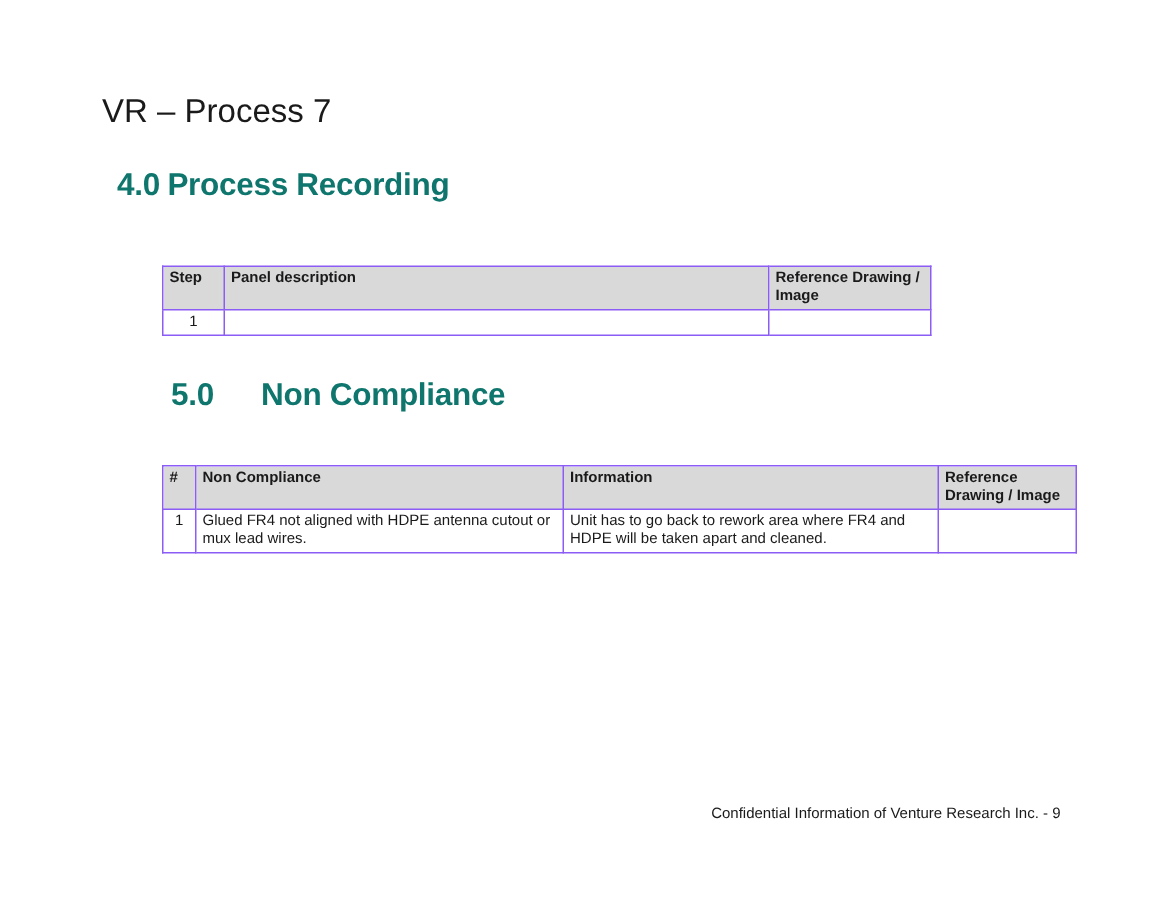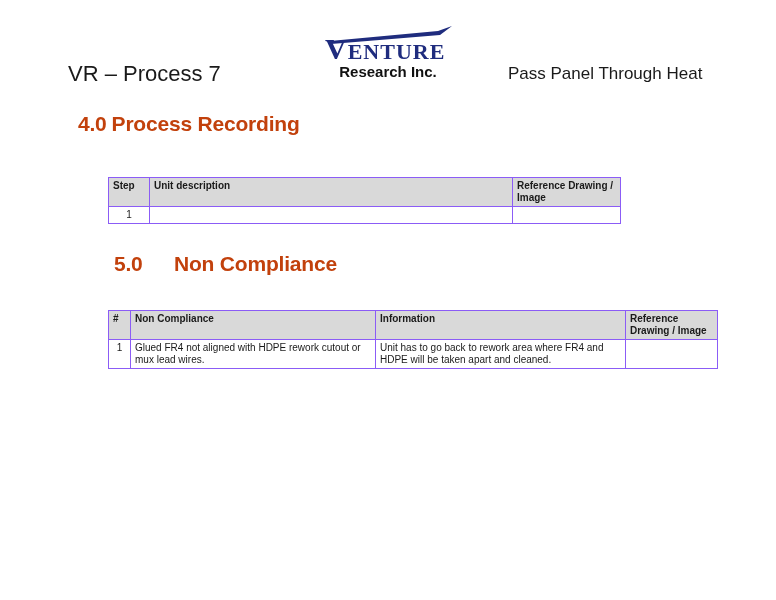--- a/index.html
+++ b/index.html
@@ -19,21 +19,21 @@
     position: absolute; left: 68px; top: 61px;
     font-size: 22px; line-height: 26px; color: #1a1a1a;
   }
   .hdr-right {
     position: absolute; left: 508px; top: 64px;
     font-size: 17px; color: #1a1a1a; white-space: nowrap;
   }
   
   .h-sec {
     position: absolute; left: 78px;
-    font-size: 21px; font-weight: bold; color: #c2410c;
+    font-size: 21px; font-weight: bold; color: #0f766e;
     letter-spacing: -0.2px; white-space: nowrap;
   }
   .h-sec .sec-num { display: inline-block; }
   #h5 .sec-num { min-width: 60px; margin-left: 36px; }
   #h4 .sec-num { margin-right: 5px; }
   #h4 { top: 112px; }
   #h5 { top: 252px; }
   
   table {
     position: absolute;
@@ -64,48 +64,40 @@
   .footer {
     position: absolute; top: 537px; right: 69px;
     font-size: 10px; color: #1a1a1a; white-space: nowrap;
   }
 </style>
 </head>
 <body>
 
 <div class="page">
 
-  <div class="logo">
-    <svg width="136" height="56" viewBox="0 0 136 56" xmlns="http://www.w3.org/2000/svg">
-      <path d="M10 15 L118 5 L132 0 L120 9 L11 18 Z" fill="#1F2C7E"></path>
-      <text x="5" y="33" font-family="Liberation Serif, serif" font-weight="bold" fill="#1F2C7E" letter-spacing="1"><tspan font-size="30">V</tspan><tspan font-size="22">ENTURE</tspan></text>
-      <text x="68" y="51" text-anchor="middle" font-family="Liberation Sans, sans-serif" font-weight="bold" font-size="15" fill="#111111">Research Inc.</text>
-    </svg>
-  </div>
 
   <div class="hdr-left">
     <div>VR – Process 7</div>
   </div>
 
-  <div class="hdr-right">Pass Panel Through Heat</div>
 
   <div class="h-sec" id="h4">
     <span class="sec-num">4.0</span><span>Process Recording</span>
   </div>
 
   <table class="t1">
     <colgroup>
       <col style="width:41px">
       <col style="width:363px">
       <col style="width:108px">
     </colgroup>
     <thead>
       <tr>
         <th>Step</th>
-        <th>Unit description</th>
+        <th>Panel description</th>
         <th>Reference Drawing / Image</th>
       </tr>
     </thead>
     <tbody>
       <tr>
         <td class="cell-center">1</td>
         <td></td>
         <td></td>
       </tr>
     </tbody>
@@ -126,21 +118,22 @@
       <tr>
         <th>#</th>
         <th>Non Compliance</th>
         <th>Information</th>
         <th>Reference Drawing / Image</th>
       </tr>
     </thead>
     <tbody>
       <tr>
         <td class="cell-center">1</td>
-        <td>Glued FR4 not aligned with HDPE rework cutout or mux lead wires.</td>
+        <td>Glued FR4 not aligned with HDPE antenna cutout or mux lead wires.</td>
         <td>Unit has to go back to rework area where FR4 and HDPE will be taken apart and cleaned.</td>
         <td></td>
       </tr>
     </tbody>
   </table>
 
+  <div class="footer">Confidential Information of Venture Research Inc. - 9</div>
 
 </div>
 
 </body></html>

